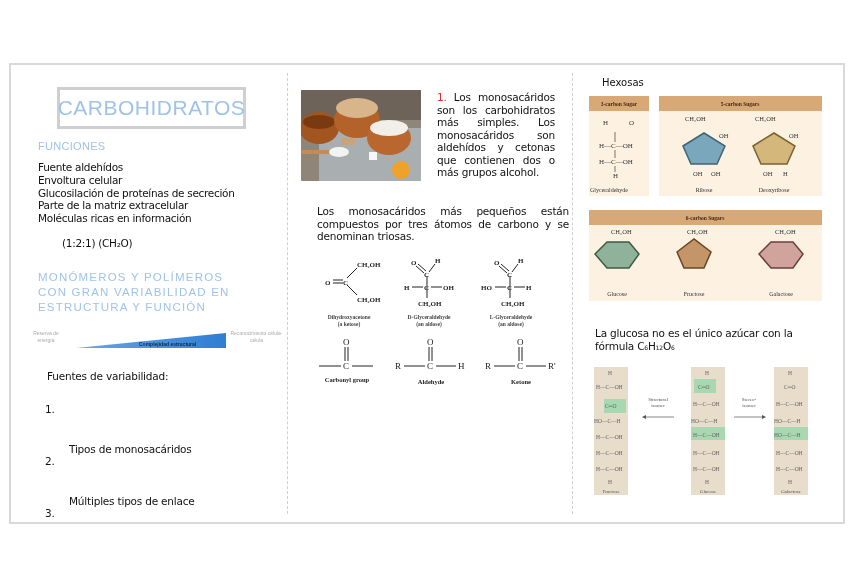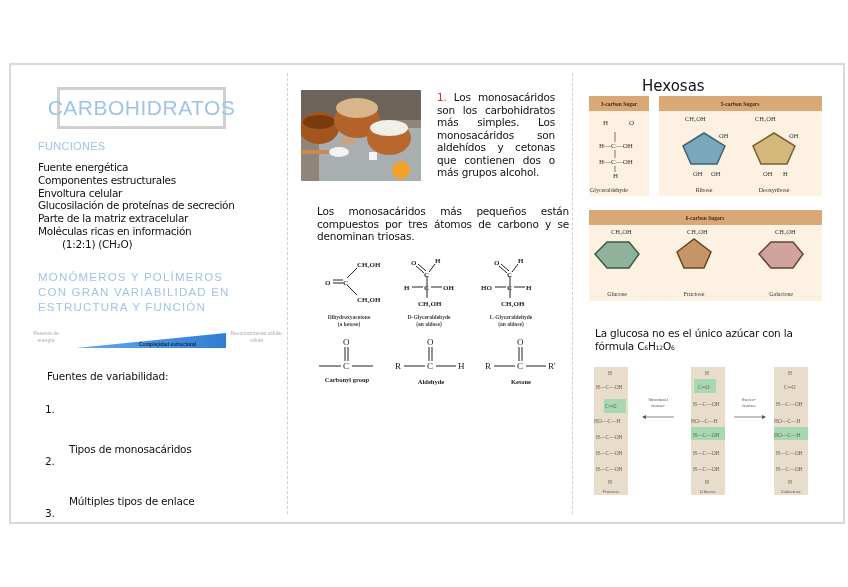--- a/index.html
+++ b/index.html
@@ -5,67 +5,66 @@
   * { box-sizing: border-box; margin: 0; padding: 0; }
   html, body { width: 848px; height: 587px; background: #ffffff; overflow: hidden; }
   body { font-family: "DejaVu Sans", sans-serif; color: #111; position: relative; }
   .sheet {
     position: absolute; left: 9px; top: 63px; width: 836px; height: 461px;
     border: 2px solid #d9d9d9; background: #fff;
   }
   .divider { position: absolute; top: 8px; bottom: 8px; width: 0; border-left: 1px dashed #cfcfcf; }
   .abs { position: absolute; }
   .title-box {
-    left: 46px; top: 22px; width: 169px; height: 42px;
+    left: 46px; top: 22px; width: 189px; height: 42px;
     border: 3px solid #cfcfcf; display: flex; align-items: center; justify-content: center;
     font-family: "Liberation Sans", sans-serif; font-size: 21px; color: #9fc3e8; letter-spacing: 0.5px;
   }
   .h-blue { font-family: "Liberation Sans", sans-serif; color: #9fc3e8; }
   .funciones-title { left: 27px; top: 75px; font-size: 11px; letter-spacing: 0.3px; }
   .fn-list { left: 27px; top: 96px; font-size: 10.5px; line-height: 12.8px; letter-spacing: -0.3px; }
   .fn-list div { white-space: nowrap; }
-  .fn-formula { padding-left: 24px; }
+  .fn-formula { padding-left: 24px; margin-top: 12px; }
   .mono-title { left: 27px; top: 205px; width: 195px; font-size: 11.5px; line-height: 15px; letter-spacing: 1.2px; }
   .complex-bar { left: 18px; top: 263px; width: 255px; height: 22px; }
   .cb-left { position: absolute; left: 0; top: 2px; width: 34px; font-size: 5px; color: #aaa; text-align: center; line-height: 7px; font-family: "Liberation Sans", sans-serif; }
   .cb-right { position: absolute; left: 200px; top: 2px; width: 55px; font-size: 5px; color: #aaa; text-align: center; line-height: 7px; font-family: "Liberation Sans", sans-serif; }
   .cb-wedge { position: absolute; left: 47px; top: 4px; width: 150px; height: 17px; }
   .cb-label { position: absolute; left: 110px; top: 13px; font-size: 5px; font-weight: bold; color: #0a2a55; font-family: "Liberation Sans", sans-serif; }
   .fuentes-title { left: 36px; top: 305px; font-size: 10.5px; letter-spacing: -0.2px; }
   .var-list { left: 34px; top: 338px; width: 182px; font-size: 10.5px; line-height: 12px; letter-spacing: -0.2px; }
   .var-item { display: flex; }
   .var-num { width: 24px; flex: none; }
   .var-text { flex: 1; text-align: justify; margin-top: 40px; }
   .food-photo { left: 290px; top: 25px; width: 120px; height: 91px; overflow: hidden; border-radius: 1px; }
   .mono-text { left: 426px; top: 26px; width: 118px; font-size: 10.5px; line-height: 12.5px; text-align: justify; letter-spacing: -0.2px; }
   .num-red { color: #d9302f; }
   .triosa-text { left: 293px; top: 140px; width: 252px; font-size: 10.5px; line-height: 12.5px; text-align: justify; letter-spacing: -0.2px; margin-left: 13px; }
   .triosa-fig { left: 298px; top: 185px; width: 250px; height: 85px; }
   .carbonyl-fig { left: 300px; top: 270px; width: 250px; height: 60px; }
   .hexosa-text { left: 293px; top: 360px; width: 252px; font-size: 10.5px; line-height: 12.5px; text-align: justify; letter-spacing: -0.2px; }
-  .hexosas-title { left: 591px; top: 12px; font-size: 15px; margin-left: 40px; }
+  .hexosas-title { left: 591px; top: 12px; font-size: 10px; }
   .sugar-fig { left: 578px; top: 31px; width: 235px; height: 205px; }
   .glucosa-text { left: 584px; top: 262px; width: 232px; font-size: 10.5px; line-height: 12.5px; letter-spacing: -0.2px; }
   .sub { font-size: 6px; }
   .isomer-fig { left: 583px; top: 300px; width: 235px; height: 132px; }
   svg text { font-family: "Liberation Serif", serif; }
 </style>
 </head>
 <body>
 
 <div class="sheet">
   <div class="divider" style="left:276px"></div>
   <div class="divider" style="left:561px"></div>
 
   <div class="abs title-box">CARBOHIDRATOS</div>
 
   <div class="abs h-blue funciones-title">FUNCIONES</div>
   <div class="abs fn-list">
-    <div>Fuente energética</div>
-    <div>Componentes estructurales</div>
+    <div>Fuente aldehídos</div>
     <div>Envoltura celular</div>
     <div>Glucosilación de proteínas de secreción</div>
     <div>Parte de la matriz extracelular</div>
     <div>Moléculas ricas en información</div>
     <div class="fn-formula">(1:2:1)    (CH₂O)</div>
   </div>
 
   <div class="abs h-blue mono-title">MONÓMEROS Y POLÍMEROS CON GRAN VARIABILIDAD EN ESTRUCTURA Y FUNCIÓN</div>
 
   <div class="abs complex-bar">

